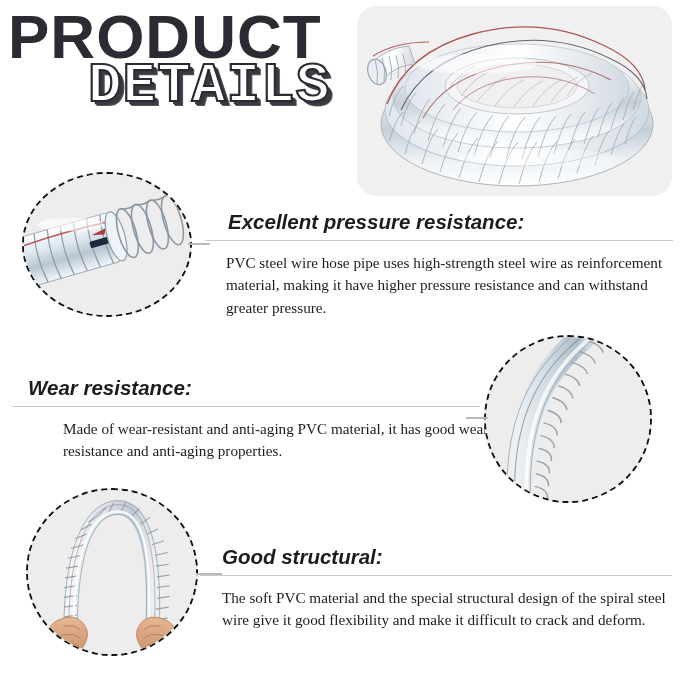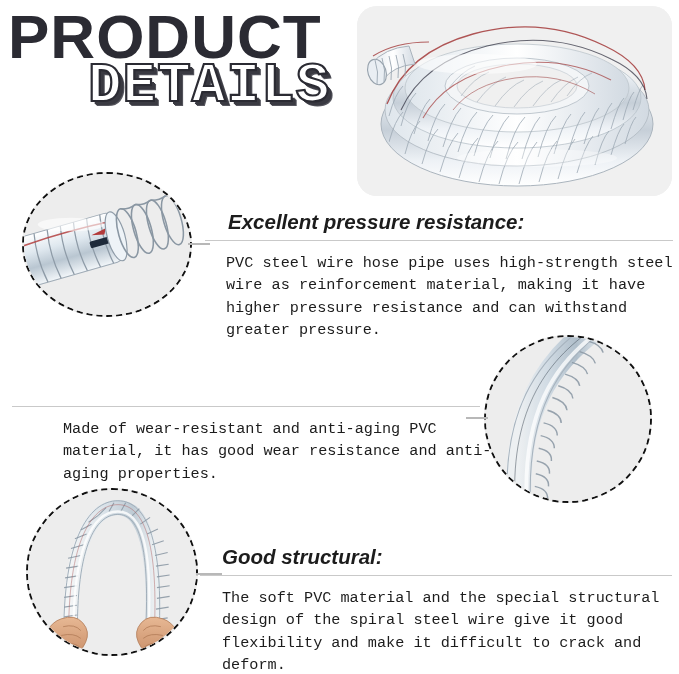--- a/index.html
+++ b/index.html
@@ -90,21 +90,21 @@
   .feature-rule {
     position:absolute;
     height:1px;
     background:#c9c9c9;
   }
   .feature-body {
     position:absolute;
     font-size:15.2px;
     line-height:1.47;
     color:#1c1c1c;
-    font-family:Liberation Mono, monospace;
+    font-family:Liberation Serif, serif;
   }
 
   
   #heading-pressure { left:228px; top:210px; }
   #rule-pressure    { left:205px; top:240px; width:468px; }
   #body-pressure    { left:226px; top:252px; width:450px; }
 
   
   #heading-wear { left:28px; top:376px; }
   #rule-wear    { left:12px; top:406px; width:468px; }
@@ -277,20 +277,21 @@
 
       <ellipse cx="48" cy="52" rx="34" ry="7" fill="#ffffff" opacity="0.6"></ellipse>
     </svg>
   </div>
   <div id="connector-pressure" class="connector"></div>
 
   <div id="heading-pressure" class="feature-heading">Excellent pressure resistance:</div>
   <div id="rule-pressure" class="feature-rule"></div>
   <div id="body-pressure" class="feature-body">PVC steel wire hose pipe uses high-strength steel wire as reinforcement material, making it have higher pressure resistance and can withstand greater pressure.</div>
 
+  <div id="heading-wear" class="feature-heading">Wear resistance:</div>
   <div id="rule-wear" class="feature-rule"></div>
   <div id="body-wear" class="feature-body">Made of wear-resistant and anti-aging PVC material, it has good wear resistance and anti-aging properties.</div>
 
   <div id="inset-wear" class="inset-circle">
     <svg viewBox="0 0 168 168" preserveAspectRatio="none">
       <defs>
         <linearGradient id="curveG" x1="0" y1="0" x2="1" y2="0">
           <stop offset="0%" stop-color="#ffffff"></stop>
           <stop offset="35%" stop-color="#dde6ee"></stop>
           <stop offset="70%" stop-color="#b5c3cf"></stop>

